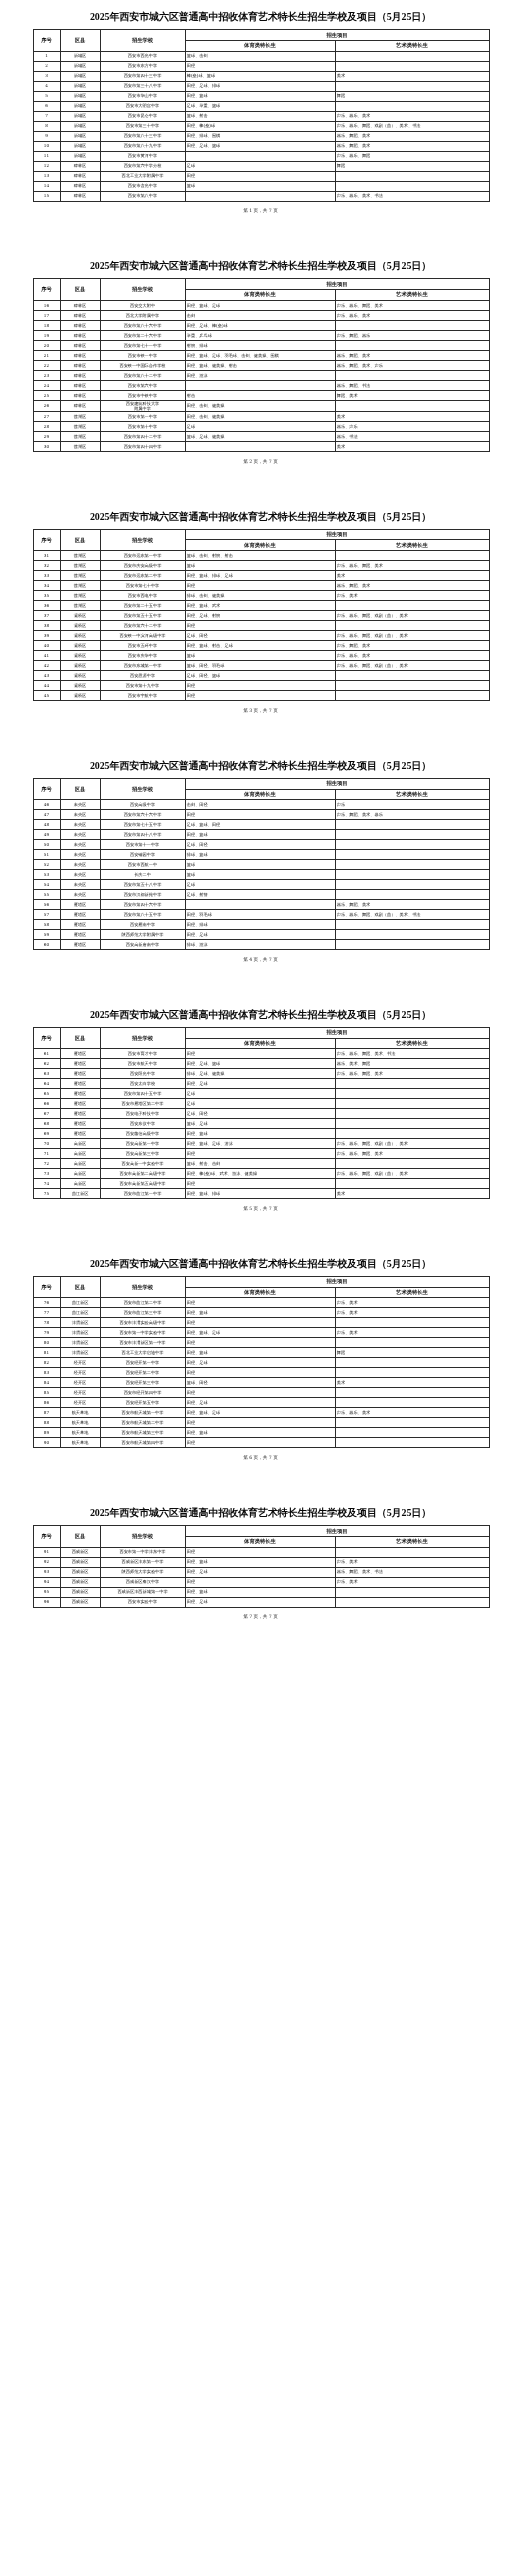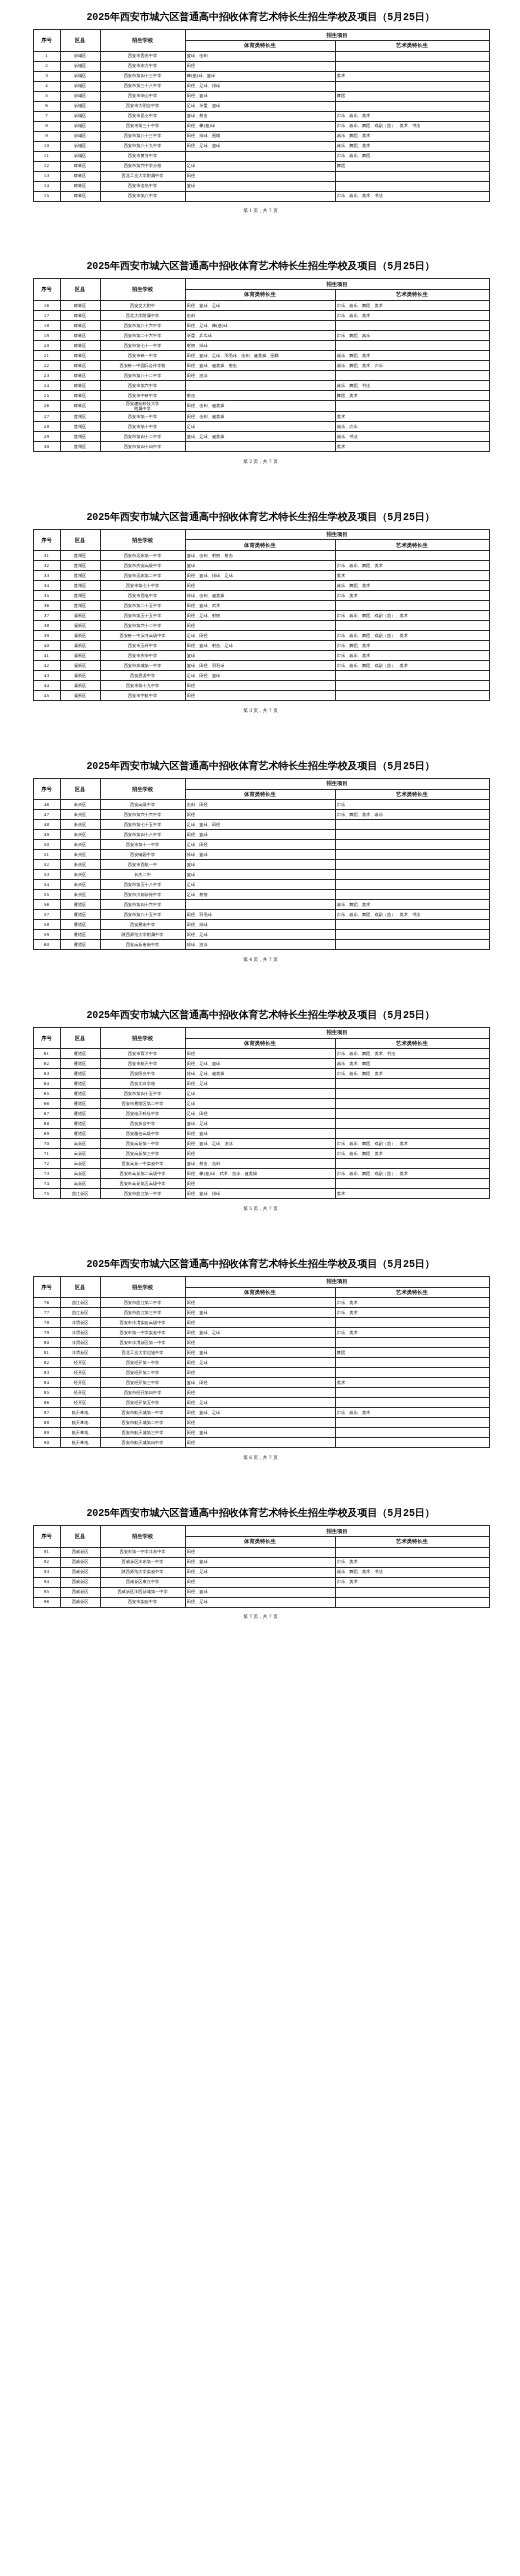--- a/index.html
+++ b/index.html
@@ -17,21 +17,21 @@
     box-sizing: border-box;
     padding: 0 0 0 0;
     position: relative;
   }
   .page-inner {
     width: 456px;
     margin: 0 auto;
   }
   .doc-title {
     text-align: center;
-    font-family: Liberation Mono, monospace;
+    font-family: Liberation Serif, serif;
     font-weight: bold;
     font-size: 10px;
     letter-spacing: -0.1px;
     color: #0a0a0a;
     padding: 10.4px 0 4.6px 0;
     white-space: nowrap;
   }
   table.grid {
     border-collapse: collapse;
     width: 456px;

